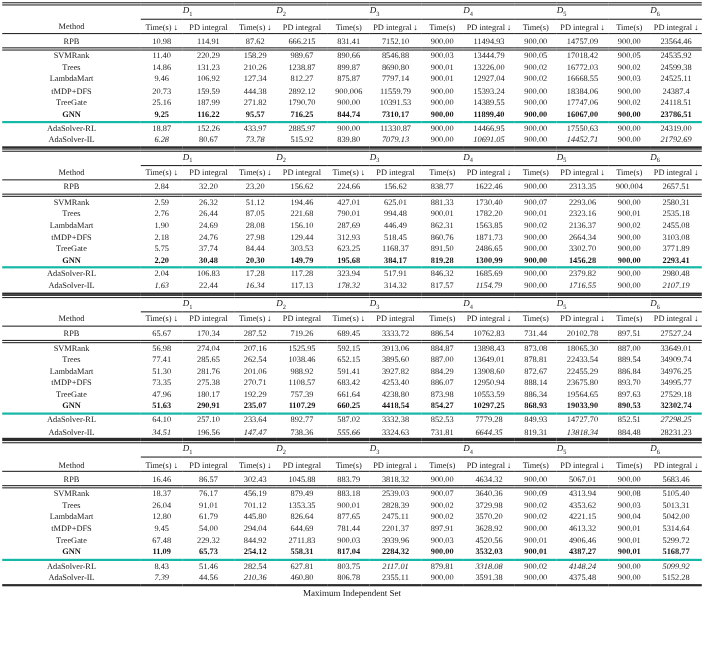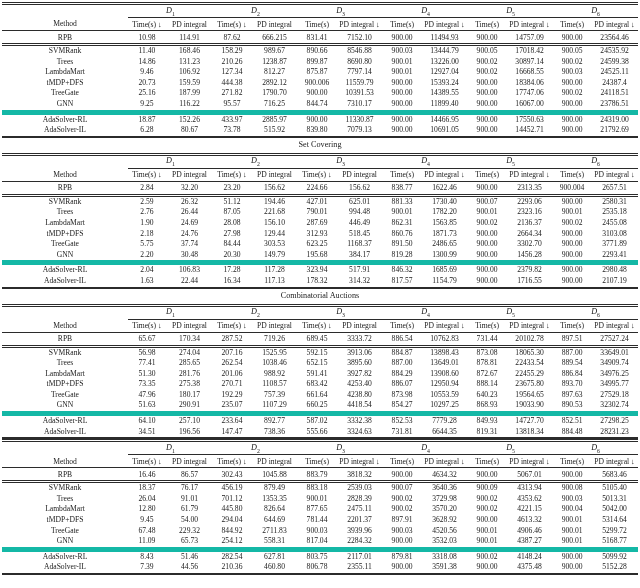--- a/index.html
+++ b/index.html
@@ -38,23 +38,23 @@
     vertical-align: middle;
     color: #1a1a1a;
   }
   tr.d-row th { height: 12px; font-size: 8.2px; }
   tr.d-row th.grp { border-bottom: 1px solid #2b2b2b; }
   tr.d-row th.grp em { font-style: italic; font-size: 8.2px; }
   tr.d-row th.grp sub { font-size: 5.8px; font-style: normal; }
   tr.h-row th { height: 12px; border-bottom: 1px solid #2b2b2b; font-size: 7.6px; }
   tr.rpb td { height: 12px; border-bottom: 3px double #2b2b2b; }
   tr.base td { height: 10.6px; line-height: 10.6px; }
-  tr.last-base td { border-bottom: 5px solid #14b8a6; }
+  tr.last-base td { border-bottom: 2px solid #14b8a6; font-weight: bold; }
   tr.ada td { height: 10.6px; line-height: 10.6px; }
-  td.bd { font-weight: bold; }
+  td.bd { font-weight: bold; font-style: italic; }
   .caption {
     text-align: center;
     font-size: 8.2px;
     line-height: 10px;
     margin: 2px 0 3px 0;
     color: #1a1a1a;
   }
 </style>
 </head>
 <body>
@@ -114,21 +114,21 @@
             <td>900.00</td>
             <td>11494.93</td>
             <td>900.00</td>
             <td>14757.09</td>
             <td>900.00</td>
             <td>23564.46</td>
           </tr>
           <tr class="base">
             <td>SVMRank</td>
             <td>11.40</td>
-            <td>168.46</td>
+            <td>220.29</td>
             <td>158.29</td>
             <td>989.67</td>
             <td>890.66</td>
             <td>8546.88</td>
             <td>900.03</td>
             <td>13444.79</td>
             <td>900.05</td>
             <td>17018.42</td>
             <td>900.05</td>
             <td>24535.92</td>
@@ -137,21 +137,21 @@
             <td>Trees</td>
             <td>14.86</td>
             <td>131.23</td>
             <td>210.26</td>
             <td>1238.87</td>
             <td>899.87</td>
             <td>8690.80</td>
             <td>900.01</td>
             <td>13226.00</td>
             <td>900.02</td>
-            <td>30897.14</td>
+            <td>16772.03</td>
             <td>900.02</td>
             <td>24599.38</td>
           </tr>
           <tr class="base">
             <td>LambdaMart</td>
             <td>9.46</td>
             <td>106.92</td>
             <td>127.34</td>
             <td>812.27</td>
             <td>875.87</td>
@@ -233,21 +233,20 @@
             <td class="bd">7079.13</td>
             <td>900.00</td>
             <td class="bd">10691.05</td>
             <td>900.00</td>
             <td class="bd">14452.71</td>
             <td>900.00</td>
             <td class="bd">21792.69</td>
           </tr>
         </tbody>
       </table>
-    <div class="caption">Set Covering</div>
   </section>
 
   <section class="tbl-block">
     <table class="results">
         <colgroup>
           <col style="width: 126px;">
           <col style="width: 38px;">
           <col style="width: 47px;">
           <col style="width: 38px;">
           <col style="width: 47px;">
@@ -415,21 +414,20 @@
             <td>314.32</td>
             <td>817.57</td>
             <td class="bd">1154.79</td>
             <td>900.00</td>
             <td class="bd">1716.55</td>
             <td>900.00</td>
             <td class="bd">2107.19</td>
           </tr>
         </tbody>
       </table>
-    <div class="caption">Combinatorial Auctions</div>
   </section>
 
   <section class="tbl-block">
     <table class="results">
         <colgroup>
           <col style="width: 126px;">
           <col style="width: 38px;">
           <col style="width: 47px;">
           <col style="width: 38px;">
           <col style="width: 47px;">
@@ -545,21 +543,21 @@
           <tr class="base">
             <td>TreeGate</td>
             <td>47.96</td>
             <td>180.17</td>
             <td>192.29</td>
             <td>757.39</td>
             <td>661.64</td>
             <td>4238.80</td>
             <td>873.98</td>
             <td>10553.59</td>
-            <td>640.23</td>
+            <td>886.34</td>
             <td>19564.65</td>
             <td>897.63</td>
             <td>27529.18</td>
           </tr>
           <tr class="base last-base">
             <td>GNN</td>
             <td>51.63</td>
             <td>290.91</td>
             <td>235.07</td>
             <td>1107.29</td>
@@ -778,15 +776,16 @@
             <td>2355.11</td>
             <td>900.00</td>
             <td>3591.38</td>
             <td>900.00</td>
             <td>4375.48</td>
             <td>900.00</td>
             <td>5152.28</td>
           </tr>
         </tbody>
       </table>
+    <div class="caption">Maximum Independent Set</div>
   </section>
 
 </div>
 
 </body></html>

